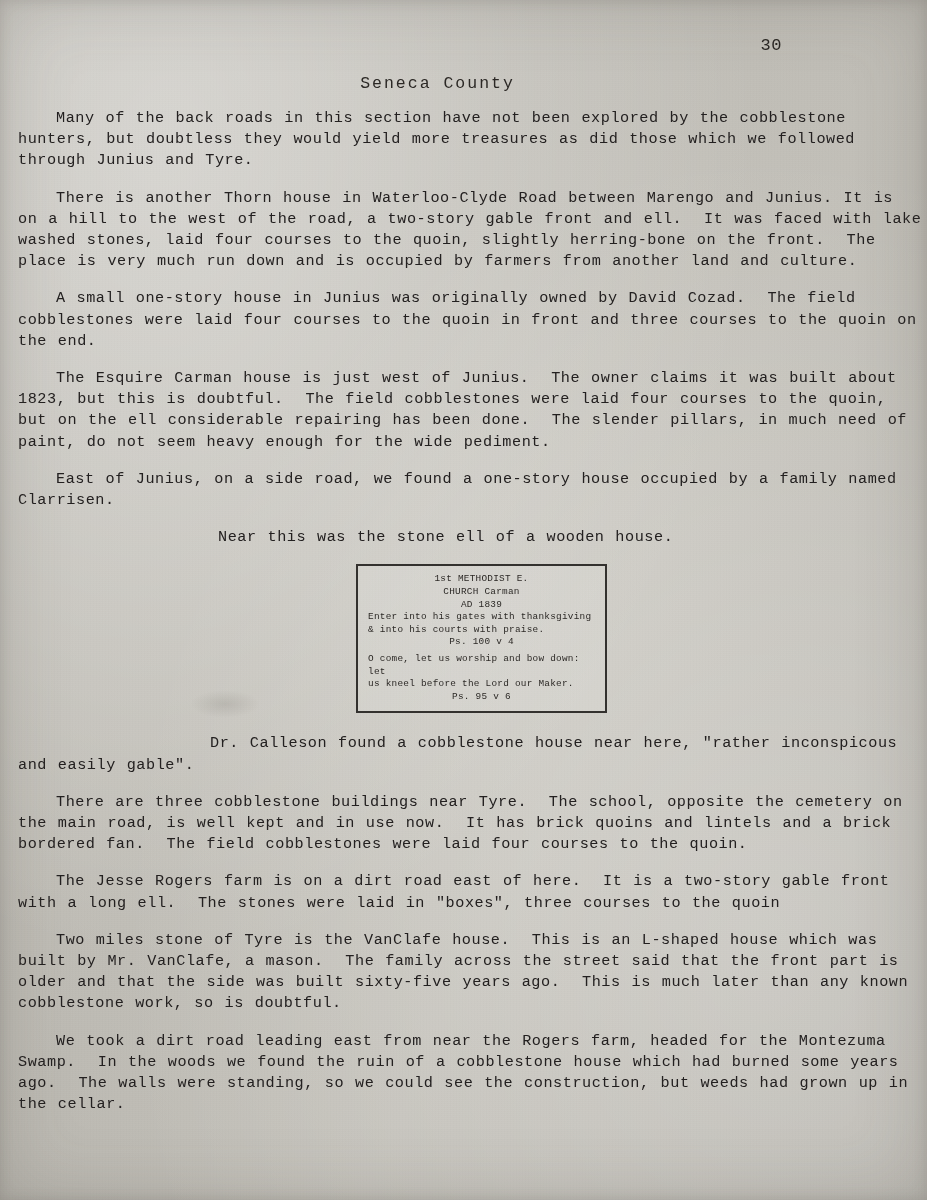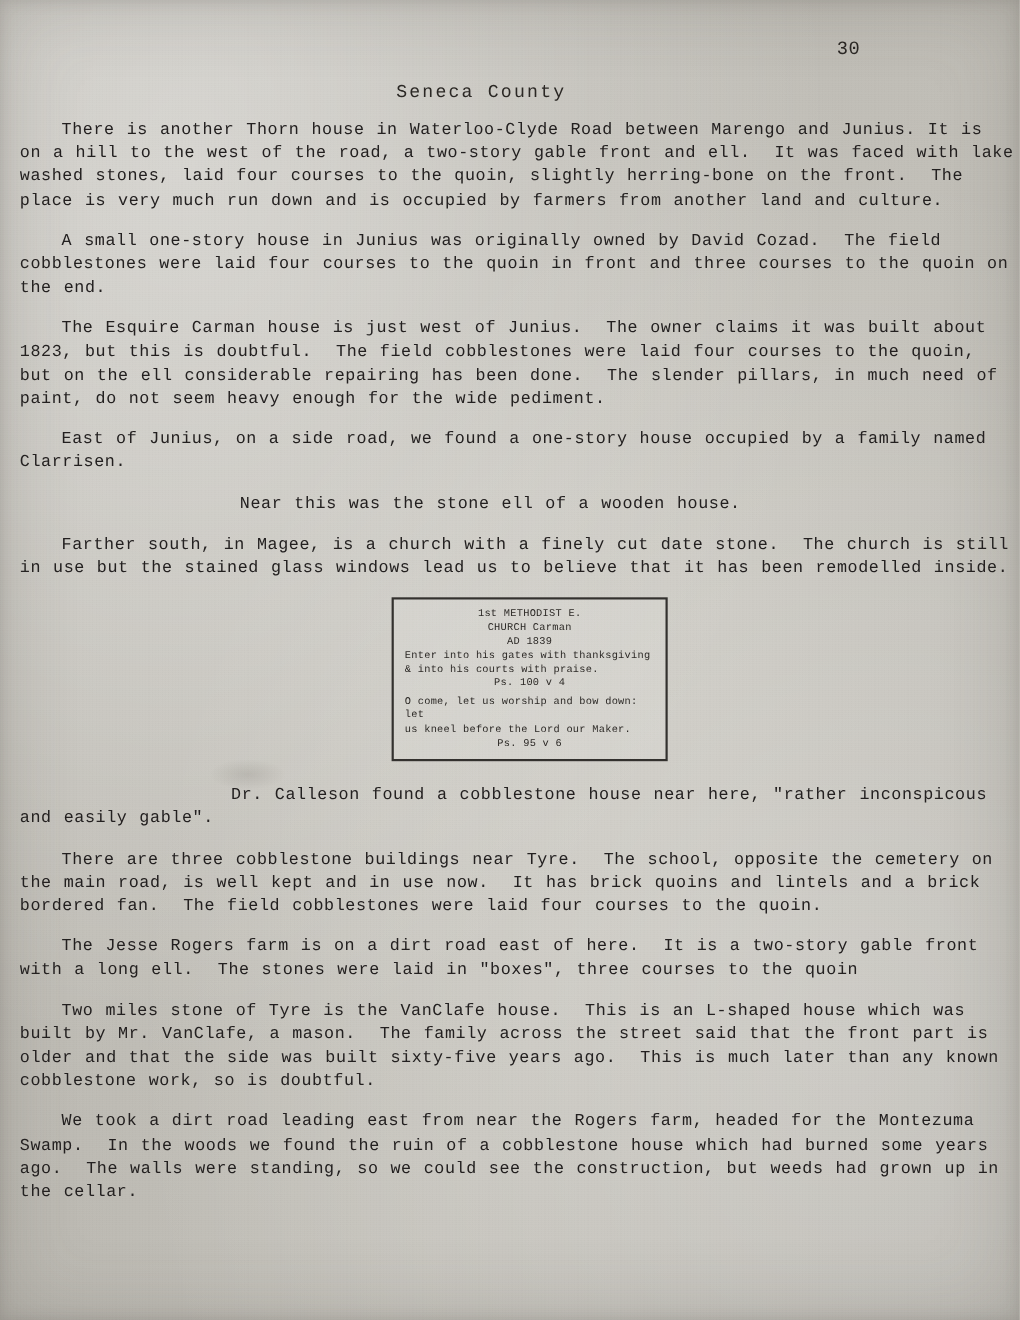--- a/index.html
+++ b/index.html
@@ -126,26 +126,26 @@
 <div class="smudge1"></div>
 
 <div class="content">
 
   <div class="page-number">30</div>
 
   <div class="doc-title">Seneca County</div>
 
   <div class="body-text">
 
+    <p class="para">Many of the back roads in this section have not been explored by the cobblestone hunters, but doubtless they would yield more treasures as did those which we followed through Junius and Tyre.</p>
     <p class="para">There is another Thorn house in Waterloo-Clyde Road between Marengo and Junius. It is on a hill to the west of the road, a two-story gable front and ell.  It was faced with lake washed stones, laid four courses to the quoin, slightly herring-bone on the front.  The place is very much run down and is occupied by farmers from another land and culture.</p>
     <p class="para">A small one-story house in Junius was originally owned by David Cozad.  The field cobblestones were laid four courses to the quoin in front and three courses to the quoin on the end.</p>
     <p class="para">The Esquire Carman house is just west of Junius.  The owner claims it was built about 1823, but this is doubtful.  The field cobblestones were laid four courses to the quoin, but on the ell considerable repairing has been done.  The slender pillars, in much need of paint, do not seem heavy enough for the wide pediment.</p>
     <p class="para">East of Junius, on a side road, we found a one-story house occupied by a family named Clarrisen.</p>
     <p class="para indent-wide">Near this was the stone ell of a wooden house.</p>
-    <p class="para">Farther south, in Magee, is a church with a finely cut date stone.  The church is still in use but the stained glass windows lead us to believe that it has been remodelled inside.</p>
 
     <div class="plaque-wrap">
       <div class="plaque">
         <div class="c">1st METHODIST E.</div>
         <div class="c">CHURCH Carman</div>
         <div class="c">AD 1839</div>
         <div class="l">Enter into his gates with thanksgiving</div>
         <div class="l">&amp; into his courts with praise.</div>
         <div class="r">Ps. 100 v 4</div>
         <div class="sp"></div>

